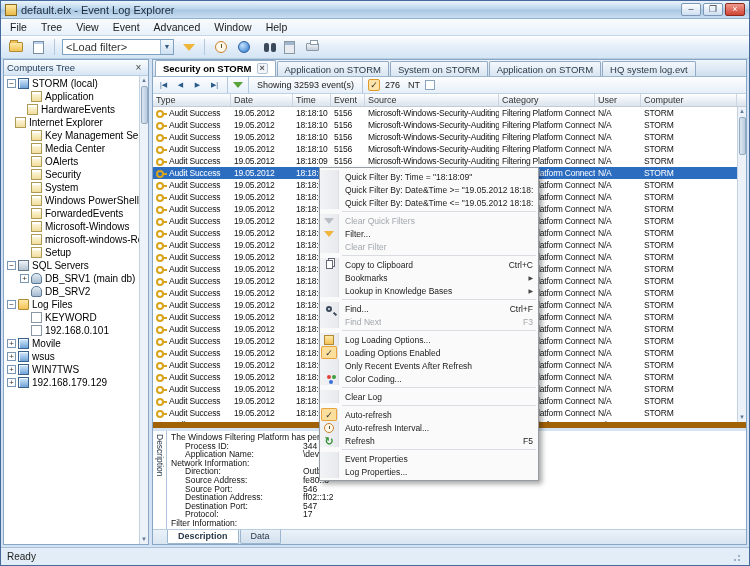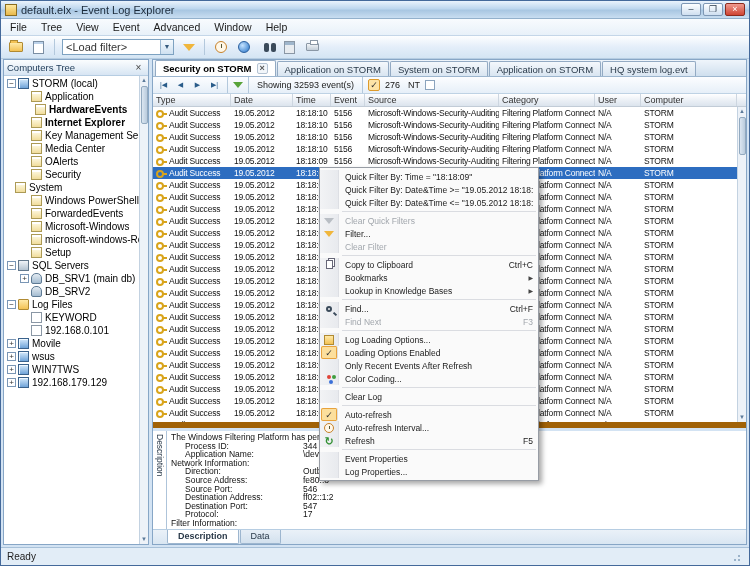--- a/index.html
+++ b/index.html
@@ -212,26 +212,26 @@
           <div class="tnode" style="padding-left: 3px;">
             <span class="expand">−</span>
             <span class="ti ti-computer"></span>
             <span class="tlabel">STORM (local)</span>
           </div>
           <div class="tnode" style="padding-left: 16px;">
             <span class="expand-spacer"></span>
             <span class="ti ti-log"></span>
             <span class="tlabel">Application</span>
           </div>
-          <div class="tnode" style="padding-left: 20px; font-weight: bold;">
+          <div class="tnode" style="padding-left: 12px;">
             <span class="expand-spacer"></span>
             <span class="ti ti-log"></span>
             <span class="tlabel">HardwareEvents</span>
           </div>
-          <div class="tnode" style="padding-left: 16px; font-weight: bold;">
+          <div class="tnode" style="">
             <span class="expand-spacer"></span>
             <span class="ti ti-log"></span>
             <span class="tlabel">Internet Explorer</span>
           </div>
           <div class="tnode" style="padding-left: 16px;">
             <span class="expand-spacer"></span>
             <span class="ti ti-log"></span>
             <span class="tlabel">Key Management Service</span>
           </div>
           <div class="tnode" style="padding-left: 16px;">
@@ -242,21 +242,21 @@
           <div class="tnode" style="padding-left: 16px;">
             <span class="expand-spacer"></span>
             <span class="ti ti-log"></span>
             <span class="tlabel">OAlerts</span>
           </div>
           <div class="tnode" style="padding-left: 16px;">
             <span class="expand-spacer"></span>
             <span class="ti ti-log"></span>
             <span class="tlabel">Security</span>
           </div>
-          <div class="tnode" style="">
+          <div class="tnode" style="padding-left: 16px;">
             <span class="expand-spacer"></span>
             <span class="ti ti-log"></span>
             <span class="tlabel">System</span>
           </div>
           <div class="tnode" style="padding-left: 16px;">
             <span class="expand-spacer"></span>
             <span class="ti ti-log"></span>
             <span class="tlabel">Windows PowerShell</span>
           </div>
           <div class="tnode" style="padding-left: 16px;">

